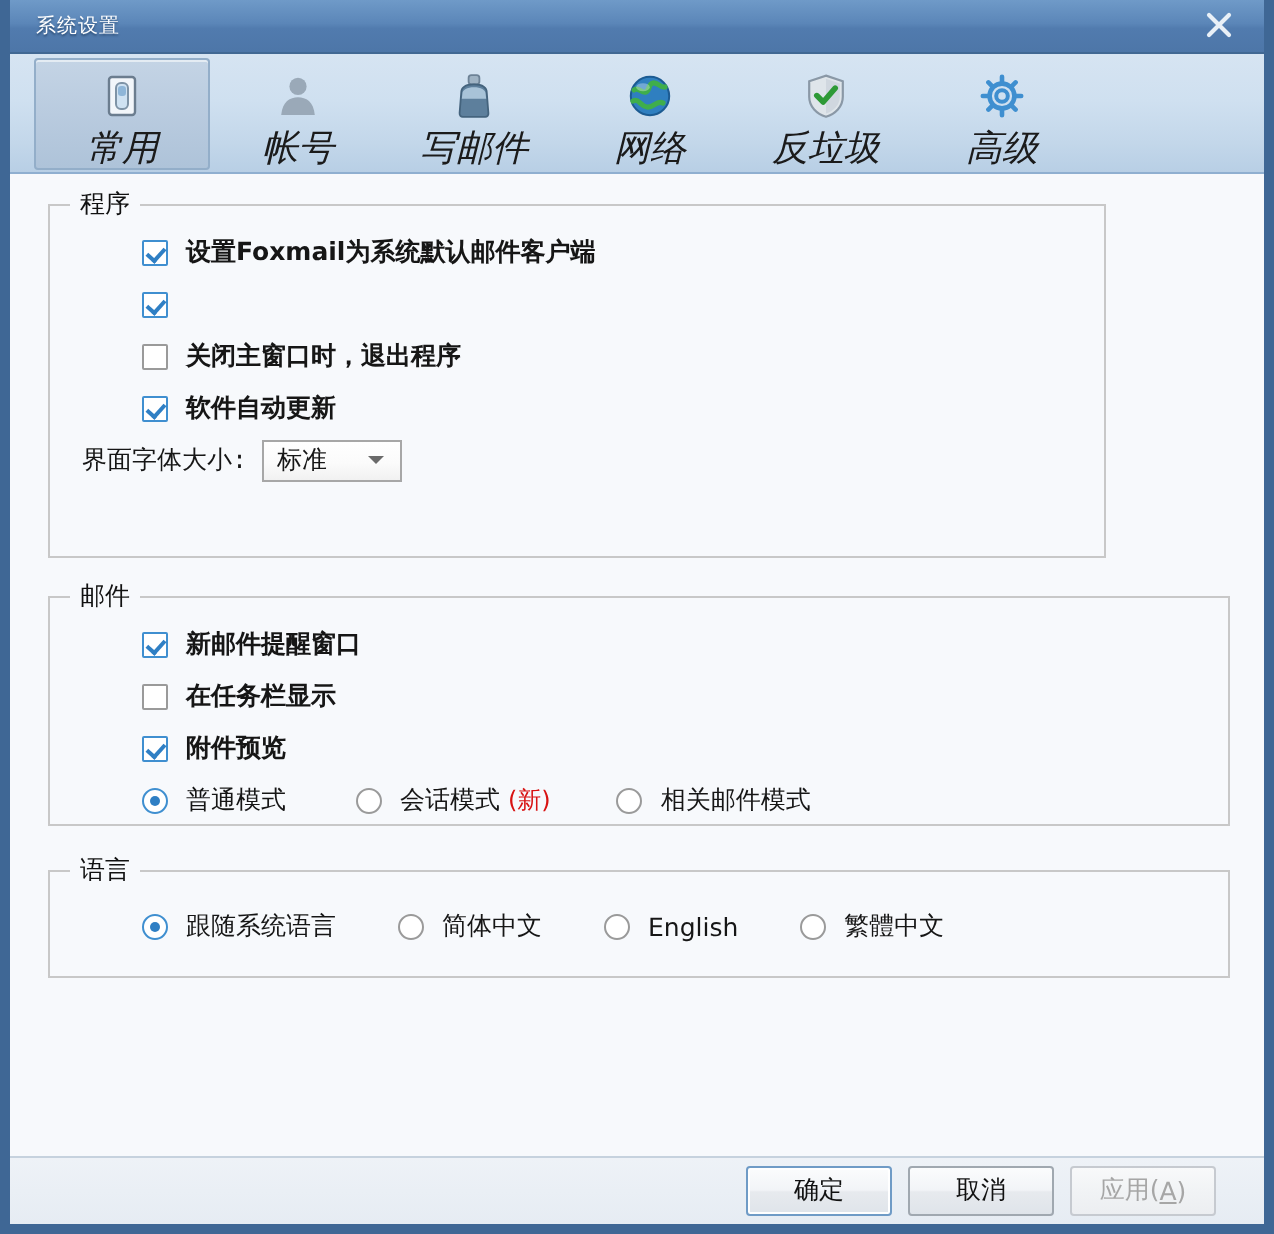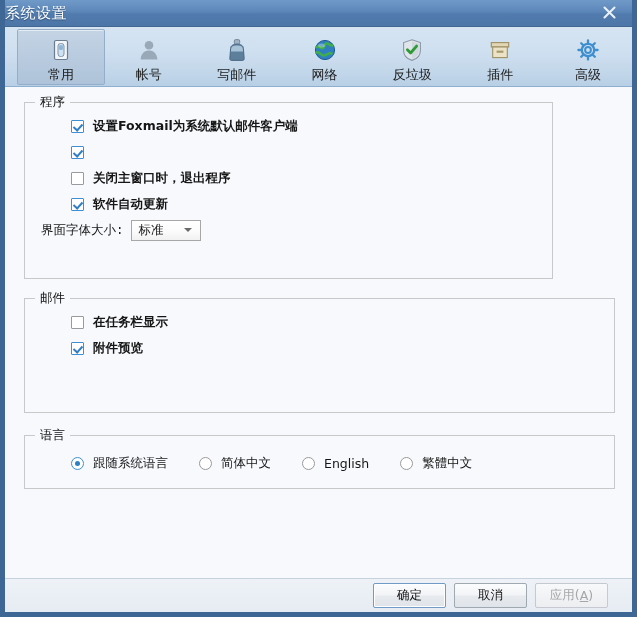--- a/index.html
+++ b/index.html
@@ -38,22 +38,23 @@
   .titlebar {
     position: relative;
     height: 26px;
     flex: 0 0 26px;
     background: linear-gradient(to bottom, #6f9ac8 0%, #5b86b8 45%, #517bae 55%, #4d76a8 100%);
     border-bottom: 1px solid #416893;
     display: flex;
     align-items: center;
   }
   .title-text {
+    margin-left: 13px;
     color: #ffffff;
-    font-size: 15px;
+    font-size: 10px;
     letter-spacing: .5px;
     text-shadow: 0 1px 1px rgba(20,45,75,.55);
     user-select: none;
     font-family: Liberation Mono, monospace;
   }
   .close-btn {
     position: absolute;
     right: 8px;
     top: 2px;
     width: 30px;
@@ -99,23 +100,24 @@
   .tab-icon {
     width: 30px;
     height: 30px;
     display: flex;
     align-items: center;
     justify-content: center;
   }
   .tab-icon svg { display:block; }
   .tab-label {
     margin-top: 1px;
-    font-size: 13px;
+    font-size: 18px;
     color: #1b1b1b;
     user-select: none;
+    font-style: italic;
   }
 
   
   .content {
     flex: 1 1 auto;
     background: #f7f9fc;
     position: relative;
     padding: 0;
     overflow: hidden;
   }
@@ -370,30 +372,20 @@
       <span class="tab-icon">
         <svg width="26" height="26" viewBox="0 0 26 26">
           <path d="M13 2.8 L21.4 5.6 L21.4 13.4 C21.4 18.4 17.6 22 13 23.4 C8.4 22 4.6 18.4 4.6 13.4 L4.6 5.6 Z" fill="#dfe5ea" stroke="#8a98a6" stroke-width="1.1"></path>
           <path d="M13 4.4 L19.9 6.7 L19.9 13.4 C19.9 17.5 16.8 20.6 13 21.8 Z" fill="#c9d2da" opacity=".7"></path>
           <path d="M8.4 12.8 L11.6 16 L17.6 9.1" stroke="#2e9a36" stroke-width="2.8" fill="none" stroke-linecap="round" stroke-linejoin="round"></path>
         </svg>
       </span>
       <span class="tab-label">反垃圾</span>
     </div>
 
-    <div class="tab">
-      <span class="tab-icon">
-        <svg width="26" height="26" viewBox="0 0 26 26">
-          <rect x="4.3" y="5.6" width="17.4" height="4.4" fill="#e2d7b4" stroke="#9e8f63" stroke-width="1.1"></rect>
-          <rect x="5.7" y="10" width="14.6" height="10.6" fill="#ece3c7" stroke="#9e8f63" stroke-width="1.1"></rect>
-          <rect x="9.6" y="13.6" width="6.8" height="2.2" fill="#a8996b"></rect>
-        </svg>
-      </span>
-      <span class="tab-label">插件</span>
-    </div>
 
     <div class="tab">
       <span class="tab-icon">
         <svg width="26" height="26" viewBox="0 0 26 26">
           <g fill="none" stroke="#3f8fd0" stroke-width="2.3">
             <circle cx="13" cy="13" r="6.2"></circle>
             <circle cx="13" cy="13" r="2.9" stroke-width="2"></circle>
             <path d="M13 3.4 L13 6.3 M13 19.7 L13 22.6 M3.4 13 L6.3 13 M19.7 13 L22.6 13
                      M6.2 6.2 L8.3 8.3 M17.7 17.7 L19.8 19.8 M19.8 6.2 L17.7 8.3 M8.3 17.7 L6.2 19.8" stroke-linecap="round"></path>
           </g>
@@ -438,31 +430,50 @@
           </span>
         </div>
 
       </div>
     </fieldset>
 
     <fieldset class="group" style="left:19px; top:203px; width:591px; height:123px;">
       <legend>邮件</legend>
       <div class="group-body">
 
+        <div class="row">
+          <span class="cb checked"></span>
+          <span class="row-label">新邮件提醒窗口</span>
+        </div>
 
         <div class="row">
           <span class="cb"></span>
           <span class="row-label">在任务栏显示</span>
         </div>
 
         <div class="row">
           <span class="cb checked"></span>
           <span class="row-label">附件预览</span>
         </div>
 
+        <div class="radio-row">
+          <span class="radio-item">
+            <span class="rb checked"></span>
+            <span class="rb-label">普通模式</span>
+          </span>
+          <span class="radio-item" style="margin-left:35px;">
+            <span class="rb"></span>
+            <span class="rb-label">会话模式</span>
+            <span class="badge-new">(新)</span>
+          </span>
+          <span class="radio-item" style="margin-left:33px;">
+            <span class="rb"></span>
+            <span class="rb-label">相关邮件模式</span>
+          </span>
+        </div>
 
       </div>
     </fieldset>
 
     <fieldset class="group" style="left:19px; top:340px; width:591px; height:62px;">
       <legend>语言</legend>
       <div class="group-body" style="padding-top:6px;">
         <div class="radio-row">
           <span class="radio-item">
             <span class="rb checked"></span>

